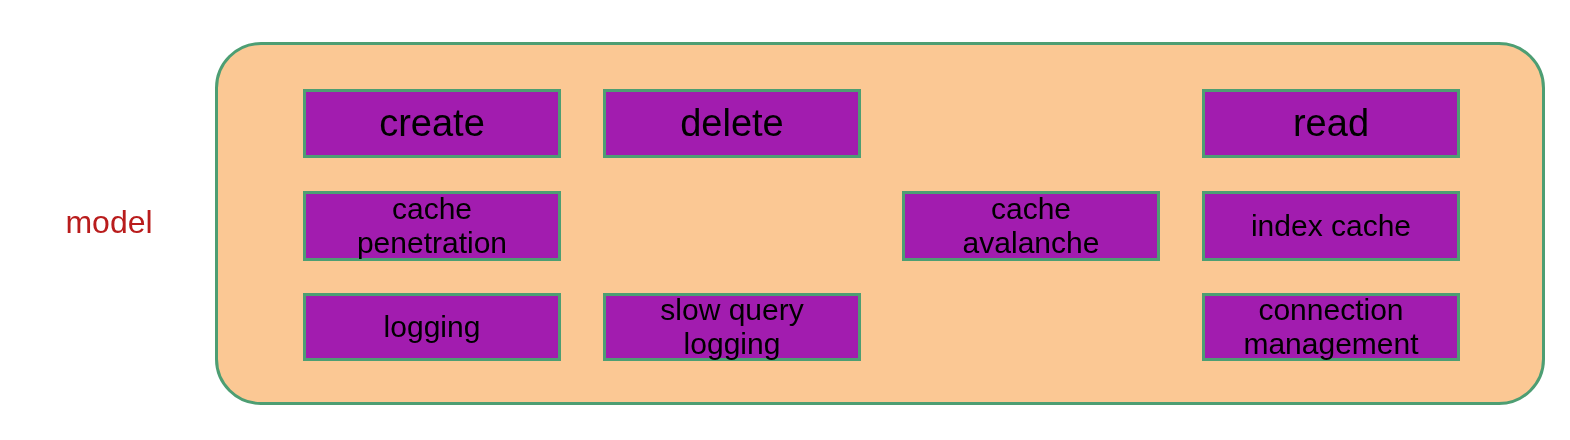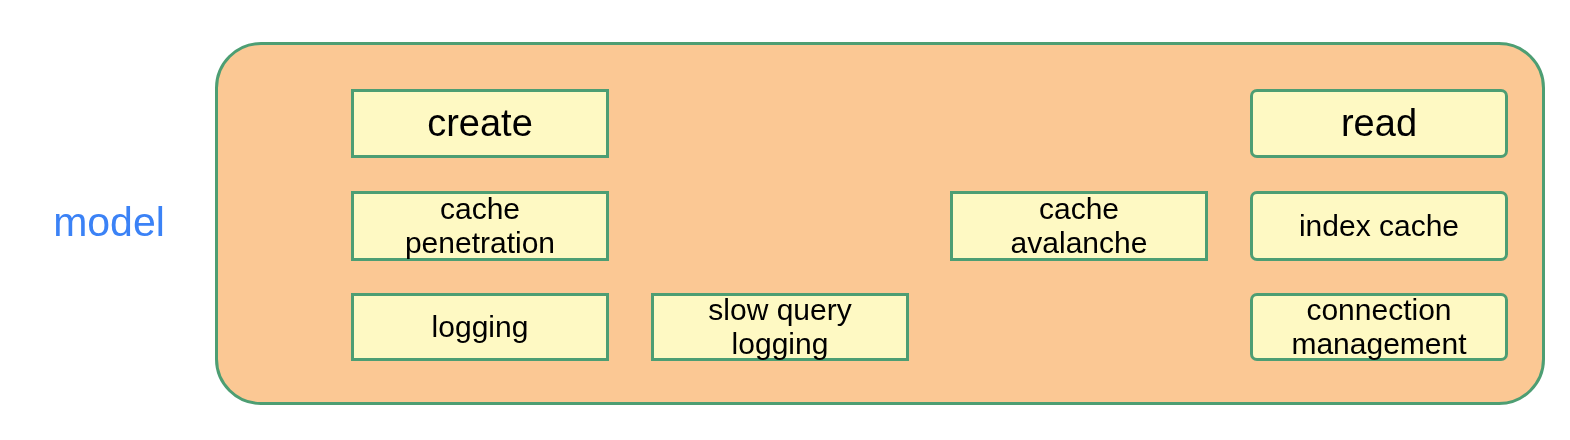--- a/index.html
+++ b/index.html
@@ -18,80 +18,82 @@
     width: 1570px;
     height: 440px;
     background: #ffffff;
   }
   .group-label {
     position: absolute;
     left: 14px;
     top: 196px;
     width: 190px;
     text-align: center;
-    font-size: 41px;
+    font-size: 32px;
     line-height: 52px;
-    color: #3b82f6;
+    color: #b91c1c;
     font-family: "Liberation Sans", sans-serif;
     white-space: nowrap;
   }
   .container-box {
     position: absolute;
     left: 215px;
     top: 42px;
     width: 1330px;
     height: 363px;
     box-sizing: border-box;
     background: #fbc894;
     border: 3px solid #4d9e73;
     border-radius: 46px;
   }
   .node {
     position: absolute;
     box-sizing: border-box;
-    background: #fef9c3;
+    background: #a21caf;
     border: 3px solid #4d9e73;
     color: #000000;
     display: flex;
     align-items: center;
     justify-content: center;
     text-align: center;
     font-family: "Liberation Sans", sans-serif;
     line-height: 1.12;
     padding: 0 4px;
-    margin-left: 48px;
   }
   .node-label {
     display: block;
     white-space: pre-line;
   }
   
   .col-0 { left: 85px; }
   .col-1 { left: 385px; }
   .col-2 { left: 684px; }
-  .col-3 { left: 984px; border-radius: 7px; }
+  .col-3 { left: 984px; }
 
   
   .row-0 { top: 44px;  height: 69px; font-size: 38px; }
   .row-1 { top: 146px; height: 70px; font-size: 30px; }
   .row-2 { top: 248px; height: 68px; font-size: 30px; }
 
   .node { width: 258px; }
 </style>
 </head>
 <body>
 
 <div id="diagram">
 
   <div class="group-label">model</div>
 
   <div class="container-box">
 
     <div class="node row-0 col-0">
       <span class="node-label">create</span>
+    </div>
+    <div class="node row-0 col-1">
+      <span class="node-label">delete</span>
     </div>
     <div class="node row-0 col-3">
       <span class="node-label">read</span>
     </div>
 
     <div class="node row-1 col-0">
       <span class="node-label">cache
 penetration</span>
     </div>
     <div class="node row-1 col-2">

